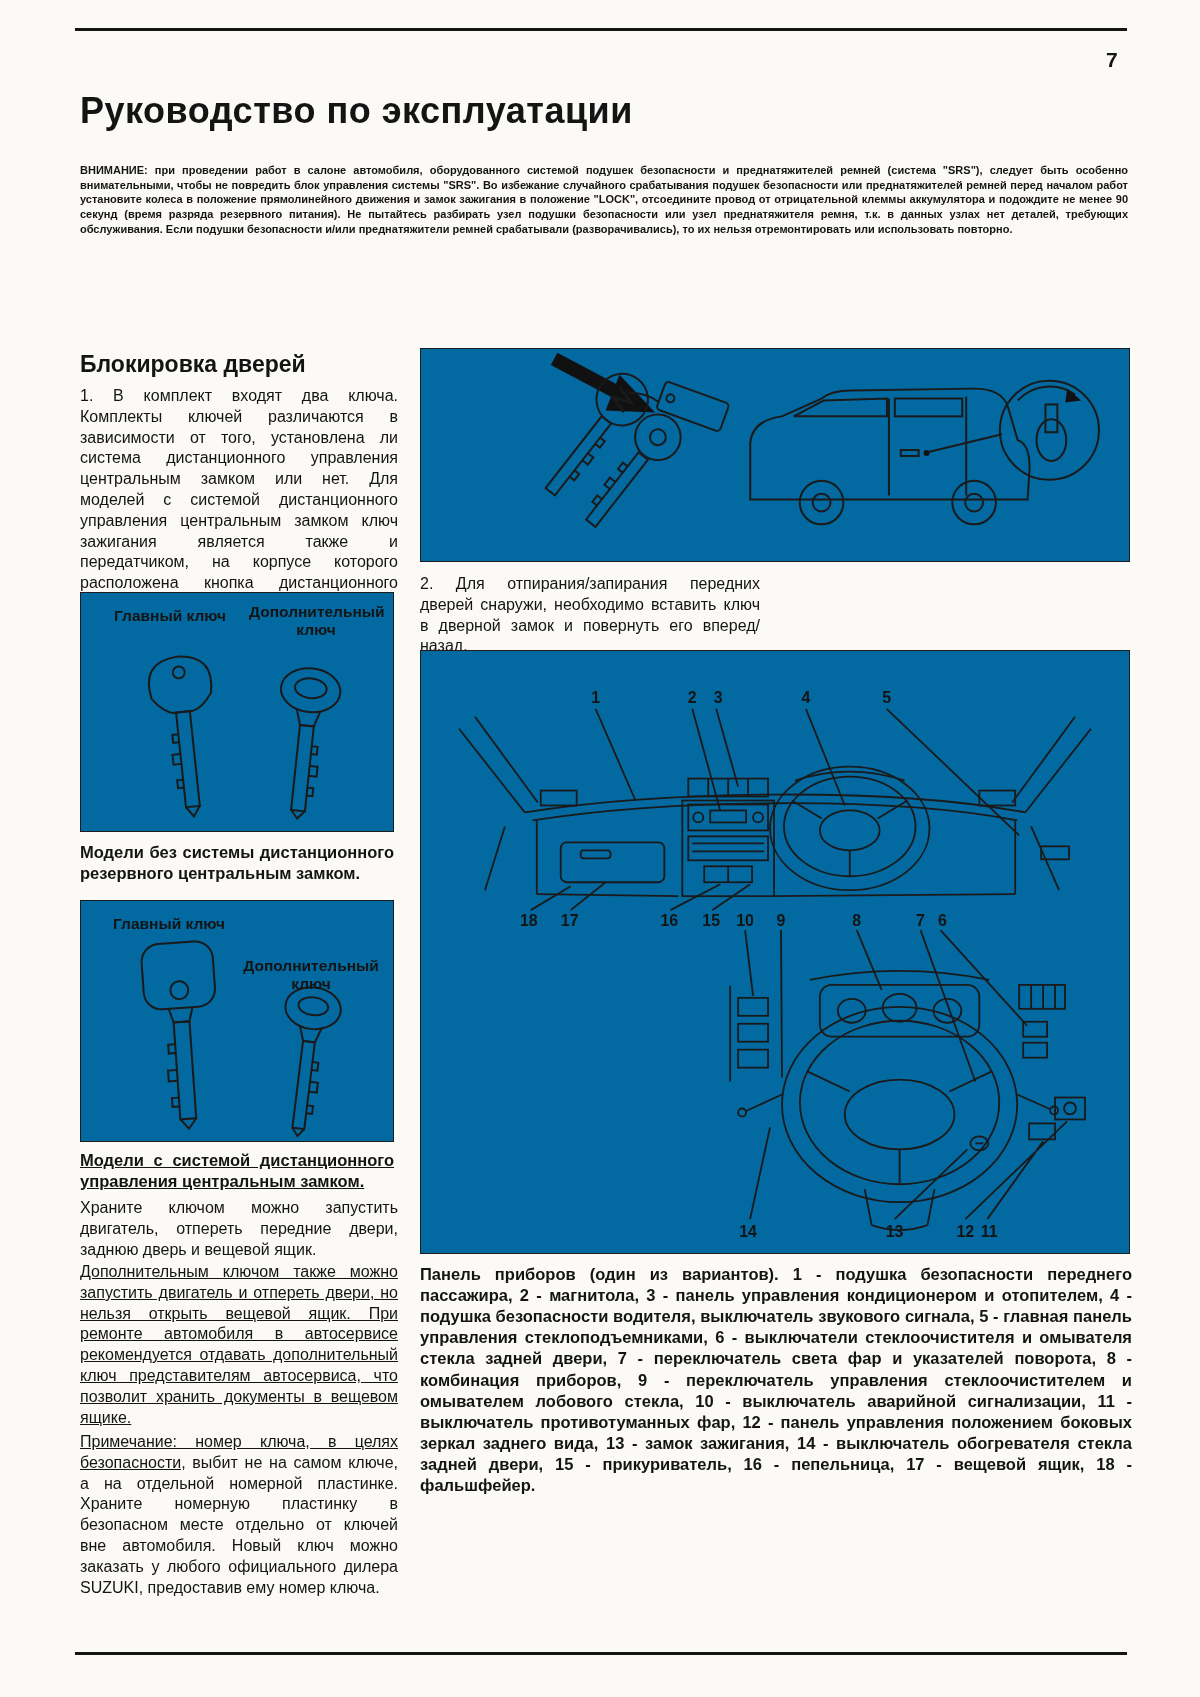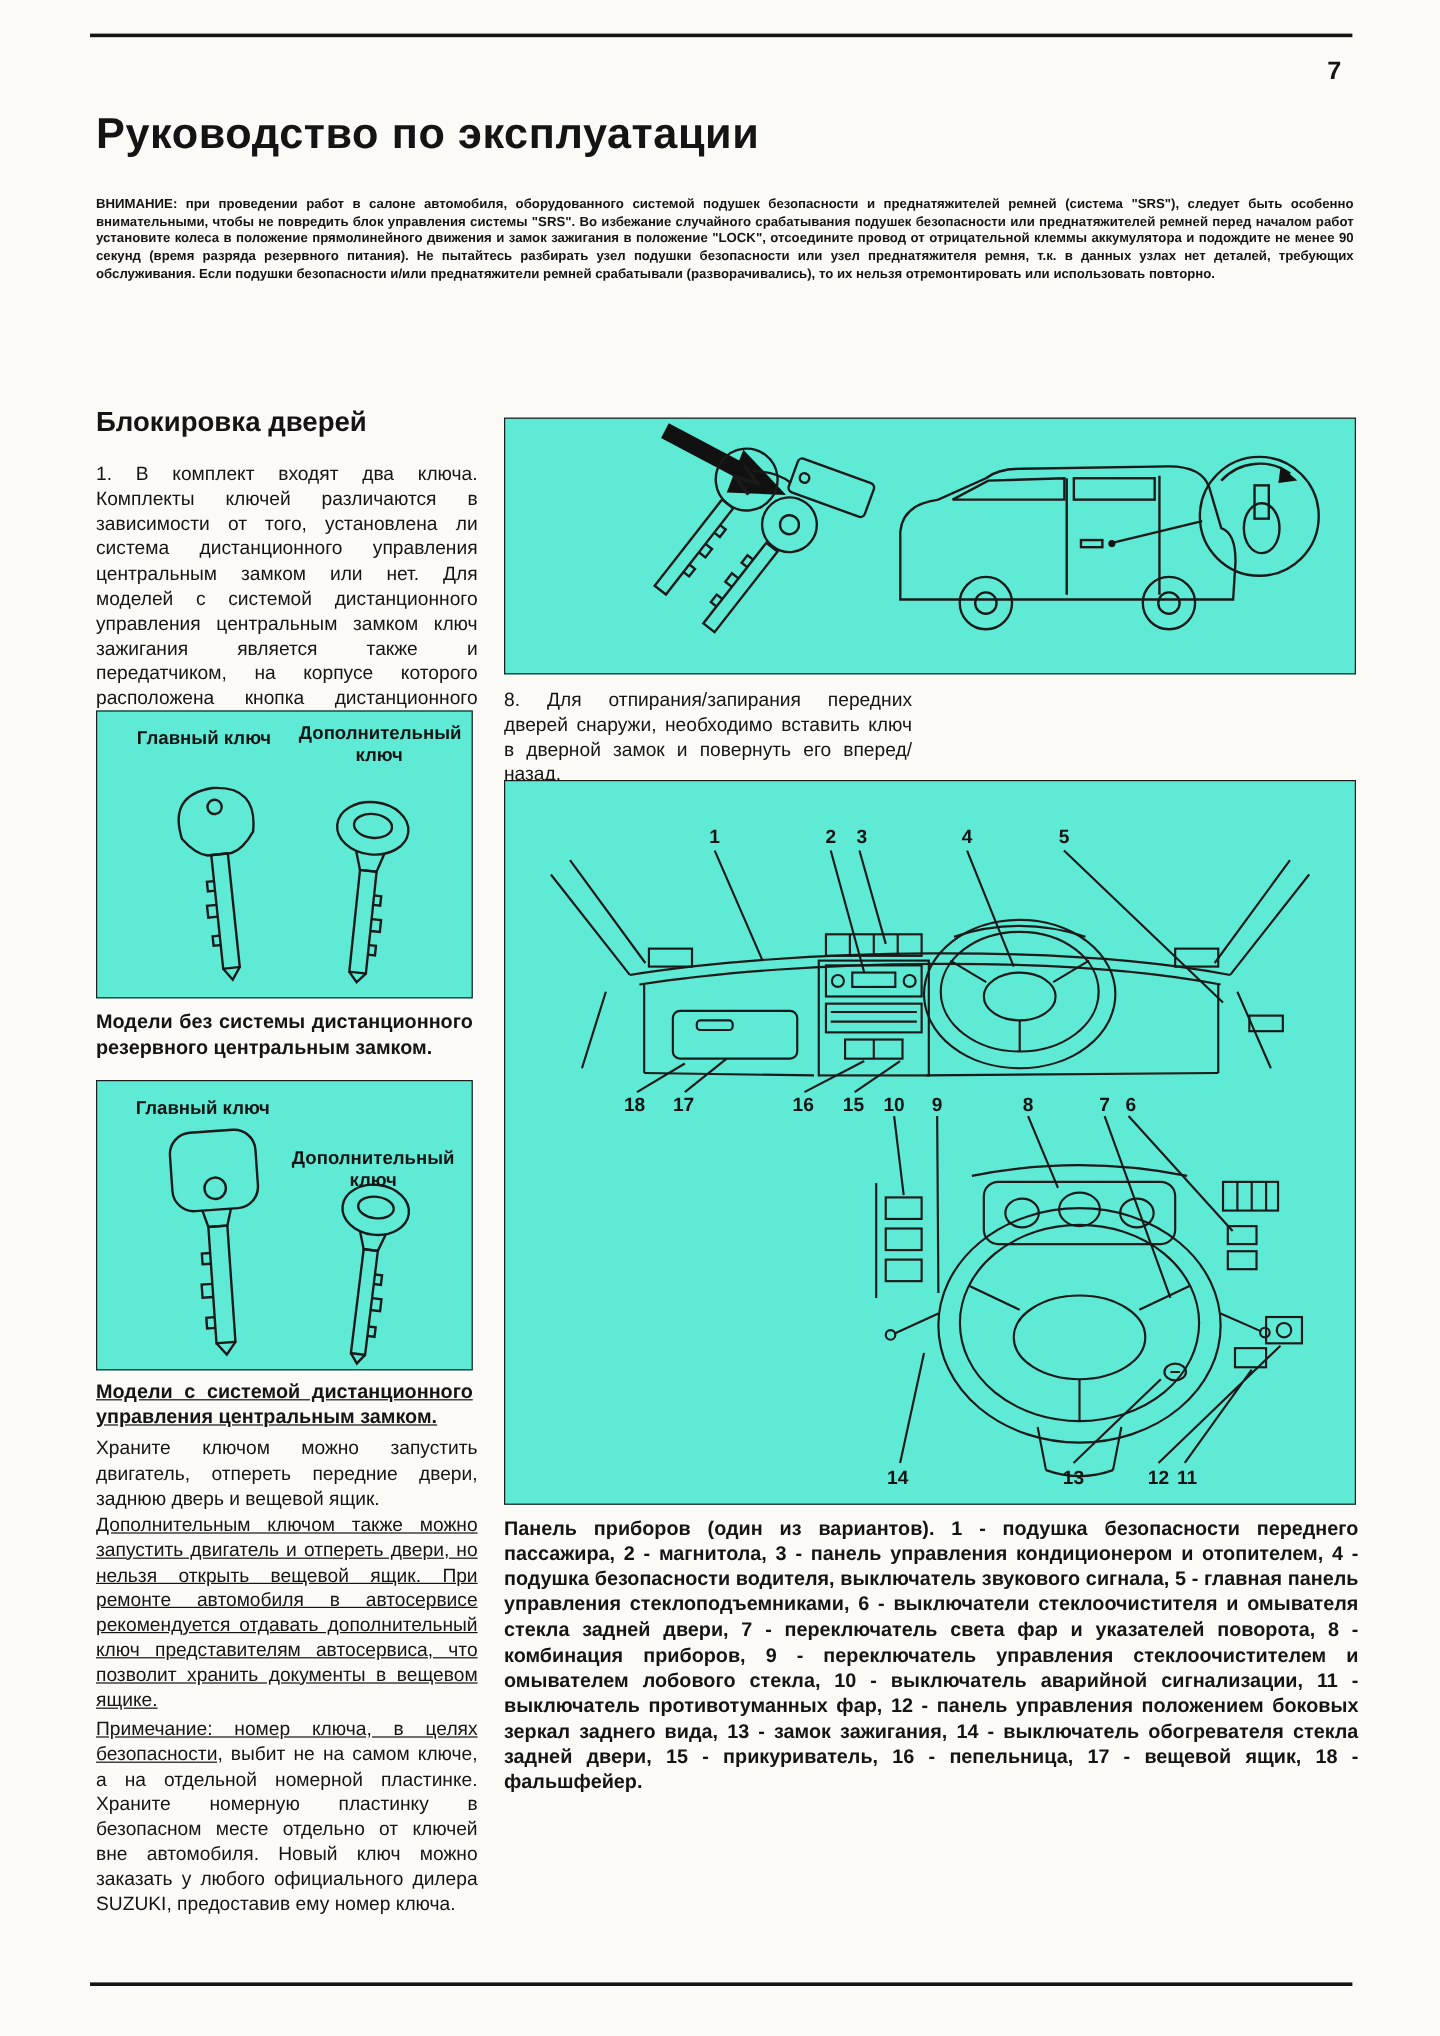--- a/index.html
+++ b/index.html
@@ -12,38 +12,38 @@
   .abs{position:absolute;margin:0;}
   .rule{background:#151515;}
   .page-num{font-size:21px;font-weight:bold;}
   .title{font-size:36px;font-weight:bold;letter-spacing:.5px;}
   .warning{font-size:11px;font-weight:bold;text-align:justify;line-height:1.33;}
   .h2{font-size:23px;font-weight:bold;}
   .body-text{font-size:16px;line-height:1.3;text-align:justify;}
   .note-text{font-size:16px;line-height:1.3;text-align:justify;}
   .note-lead{text-decoration:underline;}
   .caption{font-size:16.5px;font-weight:bold;text-align:justify;line-height:1.28;}
-  .figbox{border:1.6px solid #1d1d1d;background:#5eead4;box-sizing:border-box;}
+  .figbox{border:1.6px solid #1d1d1d;background:#0369a1;box-sizing:border-box;}
   .figlabel{font-size:15.5px;font-weight:600;line-height:1.15;text-align:center;}
   svg text{font-family:"Liberation Sans","DejaVu Sans",sans-serif;font-weight:bold;fill:#141414;}
   .fig-svg{position:absolute;left:0;top:0;width:100%;height:100%;}
 </style>
 </head>
 <body>
 
 <div class="page">
 
   <div class="abs rule" style="left:75px;top:28px;width:1052px;height:3px;"></div>
   <div class="abs page-num" style="left:1106px;top:48px;">7</div>
 
   <h1 class="abs title" style="left:80px;top:90px;">Руководство по эксплуатации</h1>
 
   <p class="abs warning" style="left:80px;top:163px;width:1048px;">ВНИМАНИЕ: при проведении работ в салоне автомобиля, оборудованного системой подушек безопасности и преднатяжителей ремней (система "SRS"), следует быть особенно внимательными, чтобы не повредить блок управления системы "SRS". Во избежание случайного срабатывания подушек безопасности или преднатяжителей ремней перед началом работ установите колеса в положение прямолинейного движения и замок зажигания в положение "LOCK", отсоедините провод от отрицательной клеммы аккумулятора и подождите не менее 90 секунд (время разряда резервного питания). Не пытайтесь разбирать узел подушки безопасности или узел преднатяжителя ремня, т.к. в данных узлах нет деталей, требующих обслуживания. Если подушки безопасности и/или преднатяжители ремней срабатывали (разворачивались), то их нельзя отремонтировать или использовать повторно.</p>
 
-  <h2 class="abs h2" style="left:80px;top:338px;">Блокировка дверей</h2>
+  <h2 class="abs h2" style="left:80px;top:351px;">Блокировка дверей</h2>
 
   <p class="abs body-text" style="left:80px;top:386px;width:318px;">1. В комплект входят два ключа. Комплекты ключей различаются в зависимости от того, установлена ли система дистанционного управления центральным замком или нет. Для моделей с системой дистанционного управления центральным замком ключ зажигания является также и передатчиком, на корпусе которого расположена кнопка дистанционного управления центральным замком.</p>
 
   <div class="abs figbox" style="left:80px;top:592px;width:314px;height:240px;">
     <svg class="fig-svg" viewBox="0 0 314 240">
       <g stroke="#1a1a1a" fill="none" stroke-width="2">
         <g transform="translate(100,96) rotate(-6)">
           <path d="M-30,8 Q-38,-30 0,-32 Q38,-30 30,8 Q20,22 10,24 L-10,24 Q-20,22 -30,8 Z"></path>
           <circle cx="0" cy="-16" r="6"></circle>
           <rect x="-7" y="24" width="14" height="96"></rect>
@@ -142,21 +142,21 @@
           <circle cx="632" cy="82" r="50"></circle>
           <ellipse cx="634" cy="92" rx="15" ry="21"></ellipse>
           <rect x="628" y="56" width="12" height="28"></rect>
           <path d="M600,52 A44,44 0 0 1 658,46"></path>
           <polygon points="664,52 650,40 648,54" fill="#111" stroke="none"></polygon>
         </g>
       </g>
     </svg>
   </div>
 
-  <p class="abs body-text" style="left:420px;top:574px;width:340px;">8. Для отпирания/запирания передних дверей снаружи, необходимо вставить ключ в дверной замок и повернуть его вперед/назад.</p>
+  <p class="abs body-text" style="left:420px;top:574px;width:340px;">2. Для отпирания/запирания передних дверей снаружи, необходимо вставить ключ в дверной замок и повернуть его вперед/назад.</p>
 
   <div class="abs figbox" style="left:420px;top:650px;width:710px;height:604px;">
     <svg class="fig-svg" viewBox="0 0 710 604">
       <g stroke="#1a1a1a" fill="none" stroke-width="1.8">
 
         <g>
           <path d="M38,78 L104,162 M54,66 L117,152"></path>
           <path d="M672,78 L606,162 M656,66 L593,152"></path>
           <path d="M104,162 C240,140 470,136 606,162"></path>
           <path d="M112,170 C245,149 468,145 598,170"></path>

